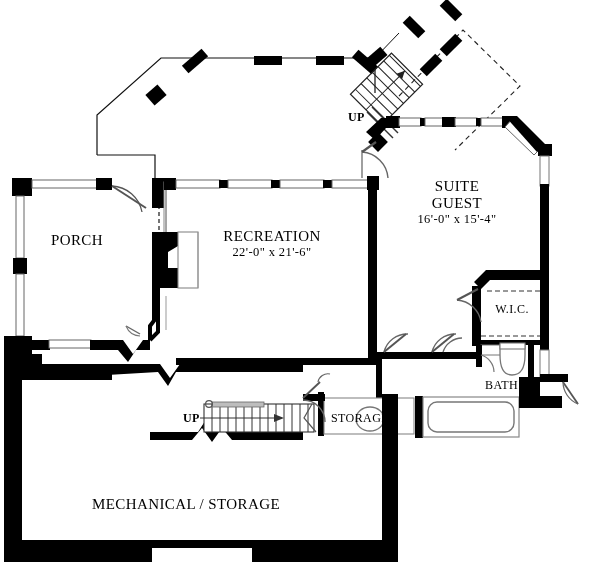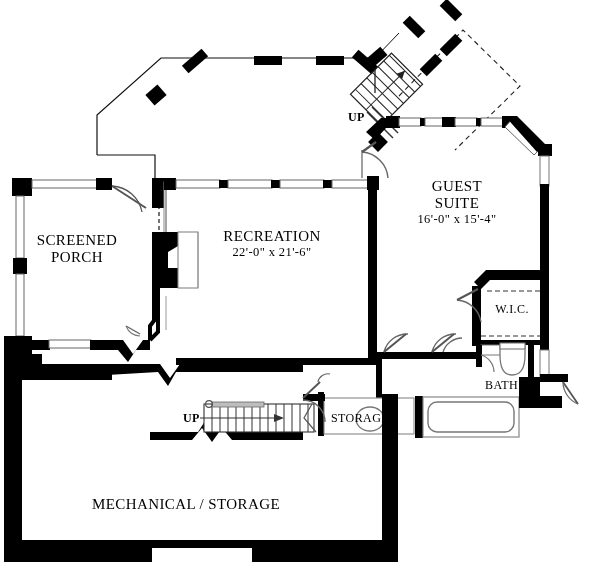--- a/index.html
+++ b/index.html
@@ -285,32 +285,31 @@
 
     <g>
       <line x1="198" y1="232" x2="198" y2="288" stroke="#999" stroke-width="1"></line>
       <line x1="166" y1="296" x2="166" y2="330" stroke="#999" stroke-width="1"></line>
     </g>
 
   </svg>
 
 
   <div class="room-label" style="left:16px; top:232px; width:122px;">
-    <div class="rl-name">SCREENED</div>
     <div class="rl-name">PORCH</div>
   </div>
 
   <div class="room-label" style="left:198px; top:228px; width:148px;">
     <div class="rl-name">RECREATION</div>
     <div class="rl-dim">22'-0" x 21'-6"</div>
   </div>
 
   <div class="room-label" style="left:398px; top:178px; width:118px;">
+    <div class="rl-name">SUITE</div>
     <div class="rl-name">GUEST</div>
-    <div class="rl-name">SUITE</div>
     <div class="rl-dim">16'-0" x 15'-4"</div>
   </div>
 
   <div class="room-label" style="left:477px; top:303px; width:70px;">
     <div class="rl-name small">W.I.C.</div>
   </div>
 
   <div class="room-label" style="left:448px; top:379px; width:70px;text-align:right;">
     <div class="rl-name small">BATH</div>
   </div>

